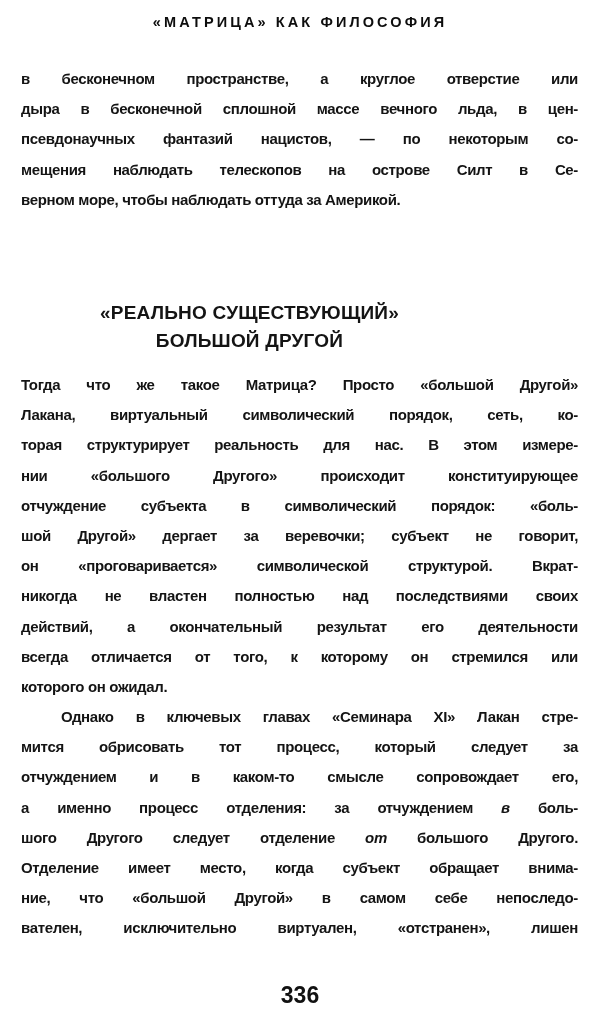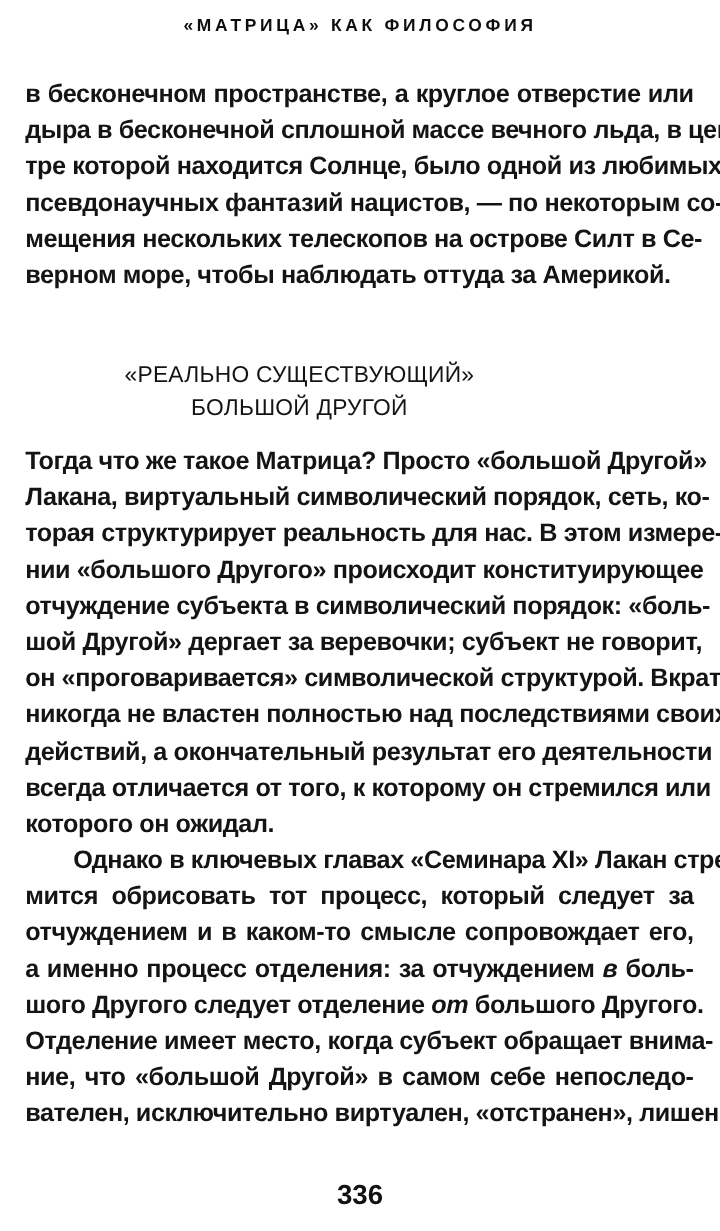--- a/index.html
+++ b/index.html
@@ -29,21 +29,21 @@
     }
     .text-block {
       position: absolute;
       left: 21px;
       width: 557px;
     }
     .line {
       display: block;
       height: 30.2px;
       line-height: 30.2px;
-      font-size: 21px;
+      font-size: 15px;
       font-weight: bold;
       letter-spacing: -0.35px;
       text-align: justify;
       text-align-last: justify;
       white-space: nowrap;
       overflow: visible;
       color: #141414;
       -webkit-text-stroke: 0px;
     }
     .line.last {
@@ -58,21 +58,21 @@
     }
     .block-1 { top: 64px; }
     .block-2 { top: 370px; }
     .section-heading {
       position: absolute;
       top: 299px;
       left: 0;
       width: 499px;
       text-align: center;
       font-size: 19px;
-      font-weight: normal;
+      font-weight: bold;
       line-height: 28px;
       letter-spacing: 0.2px;
       color: #141414;
     }
     .page-number {
       position: absolute;
       top: 985px;
       left: 0;
       width: 600px;
       text-align: center;
@@ -83,23 +83,22 @@
     }
   </style>
 </head>
 <body>
 
 <div class="running-header">«МАТРИЦА» КАК ФИЛОСОФИЯ</div>
 
 <div class="text-block block-1">
   <span class="line">в бесконечном пространстве, а круглое отверстие или</span>
   <span class="line">дыра в бесконечной сплошной массе вечного льда, в цен-</span>
-  <span class="line">тре которой находится Солнце, было одной из любимых</span>
   <span class="line">псевдонаучных фантазий нацистов, — по некоторым со-</span>
-  <span class="line">мещения нескольких телескопов на острове Силт в Се-</span>
+  <span class="line">мещения наблюдать телескопов на острове Силт в Се-</span>
   <span class="line last">верном море, чтобы наблюдать оттуда за Америкой.</span>
 </div>
 
 <div class="section-heading">
   <div>«РЕАЛЬНО СУЩЕСТВУЮЩИЙ»</div>
   <div>БОЛЬШОЙ ДРУГОЙ</div>
 </div>
 
 <div class="text-block block-2">
   <span class="line">Тогда что же такое Матрица? Просто «большой Другой»</span>

